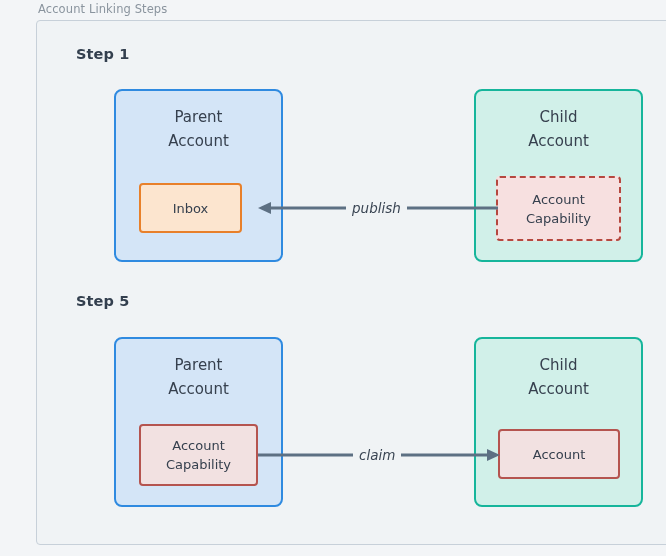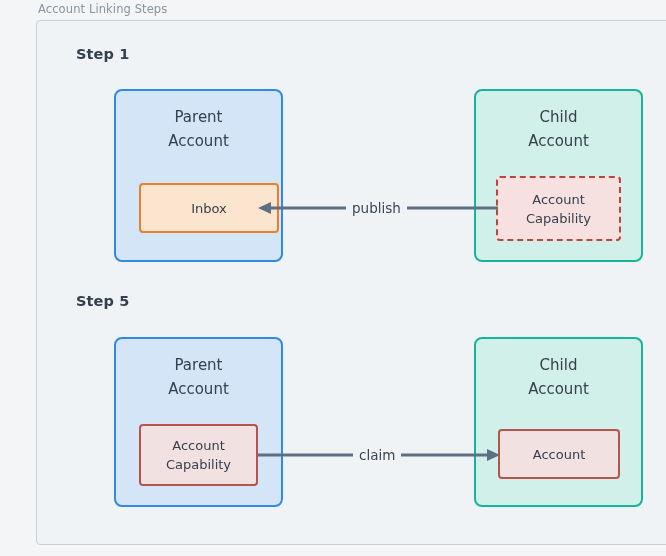--- a/index.html
+++ b/index.html
@@ -118,26 +118,27 @@
   }
   .edge svg { display: block; }
   .edge-label {
     position: absolute;
     font-size: 13.5px;
     color: #3b4654;
     background: #f0f3f5;
     padding: 0 6px;
     line-height: 18px;
     white-space: nowrap;
+    font-style: italic;
   }
 
   
   #box-parent-1 { left: 86px;  top: 89px;  width: 169px; height: 173px; }
   #box-child-1  { left: 446px; top: 89px;  width: 169px; height: 173px; }
-  #box-inbox    { left: 111px; top: 183px; width: 140px; height: 50px; }
+  #box-inbox    { left: 111px; top: 183px; width: 103px; height: 50px; }
   #box-capability-1 { left: 468px; top: 176px; width: 125px; height: 65px; }
 
   
   #box-parent-2 { left: 86px;  top: 337px; width: 169px; height: 170px; }
   #box-child-2  { left: 446px; top: 337px; width: 169px; height: 170px; }
   #box-capability-2 { left: 111px; top: 424px; width: 119px; height: 62px; }
   #box-account-2 { left: 470px; top: 429px; width: 122px; height: 50px; }
 
   #edge-publish { left: 230px; top: 198px; width: 240px; height: 20px; }
   #edge-publish-label { left: 318px; top: 199px; }

